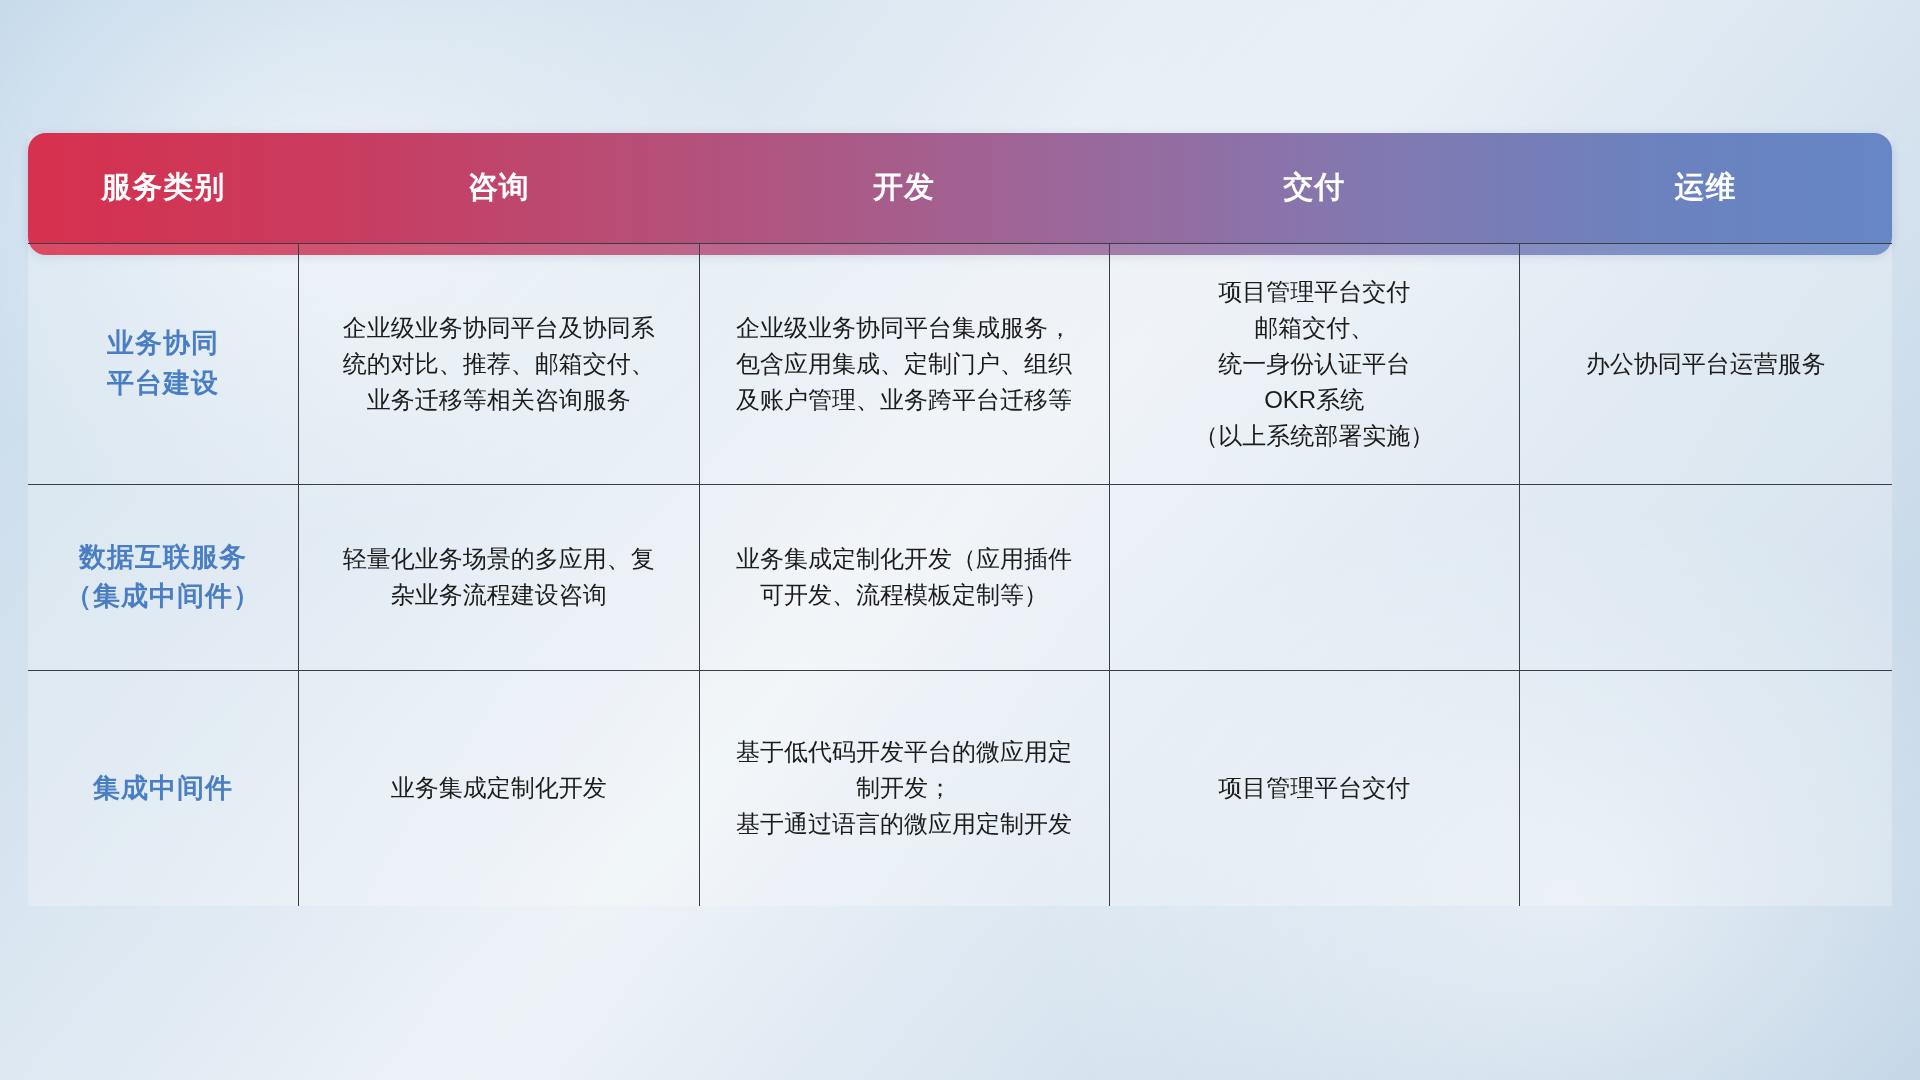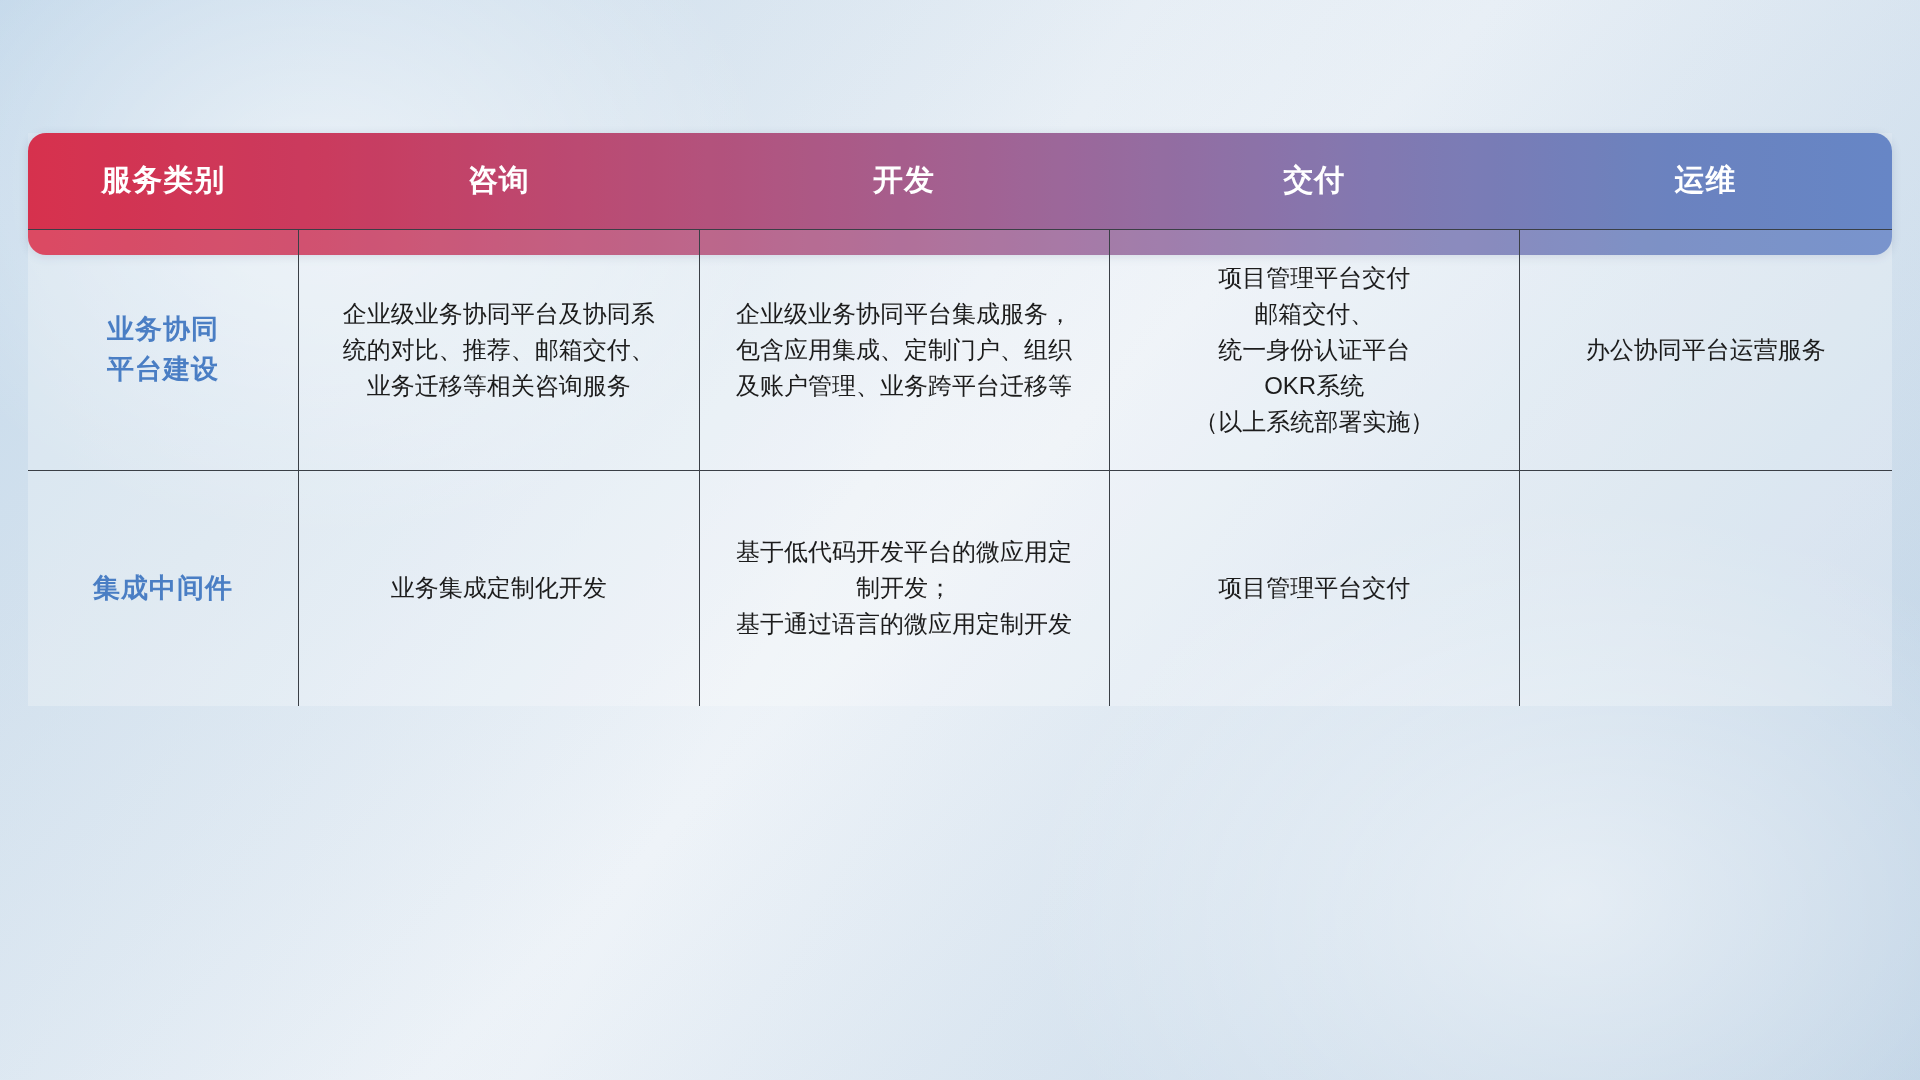--- a/index.html
+++ b/index.html
@@ -44,21 +44,21 @@
   }
 
   table.svc-table {
     width: 100%;
     border-collapse: collapse;
     table-layout: fixed;
     background: rgba(255,255,255,0.16);
   }
 
   thead tr.header-row {
-    height: 96px;
+    height: 110px;
   }
   thead th {
     color: #ffffff;
     font-size: 30px;
     font-weight: bold;
     letter-spacing: 1px;
     text-align: center;
     vertical-align: middle;
     border: none;
     position: relative;
@@ -152,20 +152,40 @@
             <span class="cell-text">项目管理平台交付
 邮箱交付、
 统一身份认证平台
 OKR系统
 （以上系统部署实施）</span>
           </td>
         <td>
             <span class="cell-text">办公协同平台运营服务</span>
           </td>
       </tr>
+      <tr class="row-2">
+        <td class="cat-cell">
+            <span class="cell-text">数据互联服务
+（集成中间件）</span>
+          </td>
+        <td>
+            <span class="cell-text">轻量化业务场景的多应用、复
+杂业务流程建设咨询</span>
+          </td>
+        <td>
+            <span class="cell-text">业务集成定制化开发（应用插件
+可开发、流程模板定制等）</span>
+          </td>
+        <td>
+            <span class="cell-text"></span>
+          </td>
+        <td>
+            <span class="cell-text"></span>
+          </td>
+      </tr>
       <tr class="row-3">
         <td class="cat-cell">
             <span class="cell-text">集成中间件</span>
           </td>
         <td>
             <span class="cell-text">业务集成定制化开发</span>
           </td>
         <td>
             <span class="cell-text">基于低代码开发平台的微应用定
 制开发；

